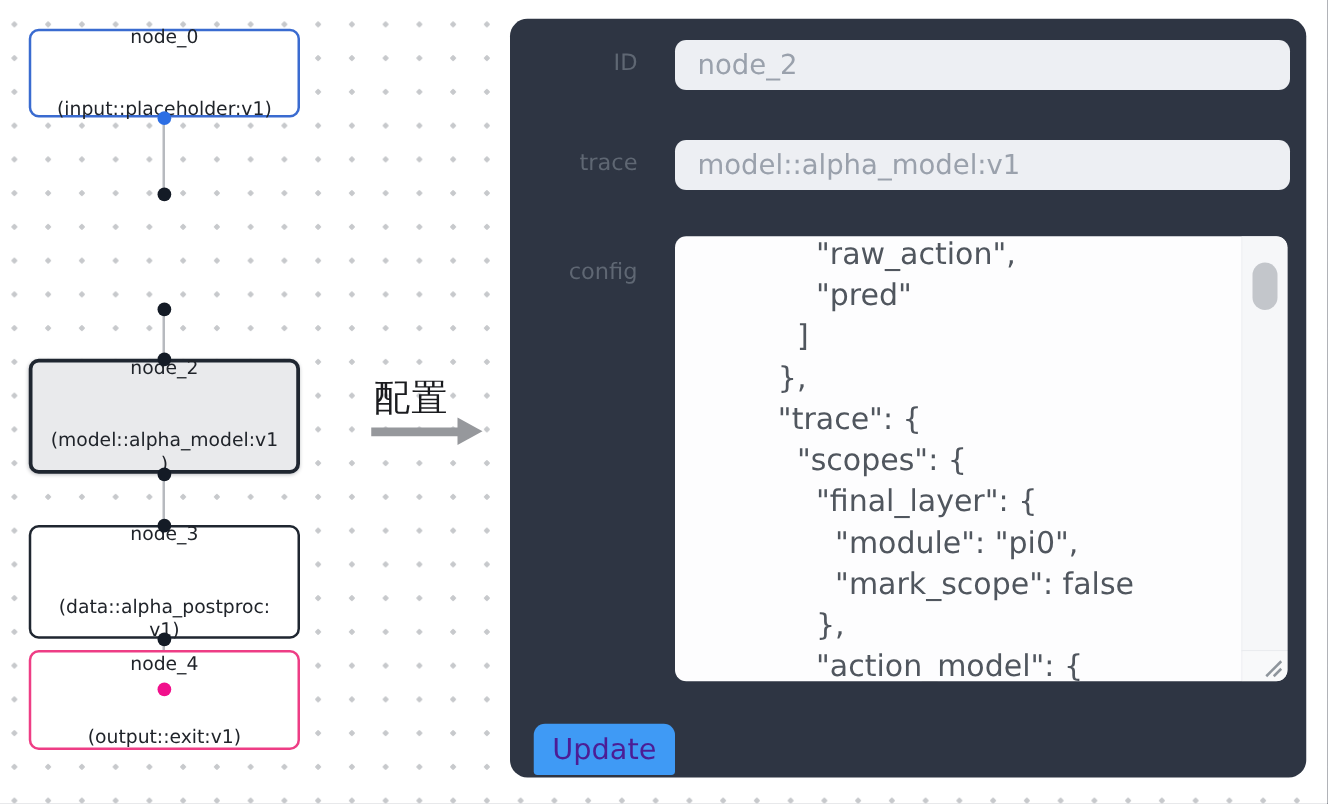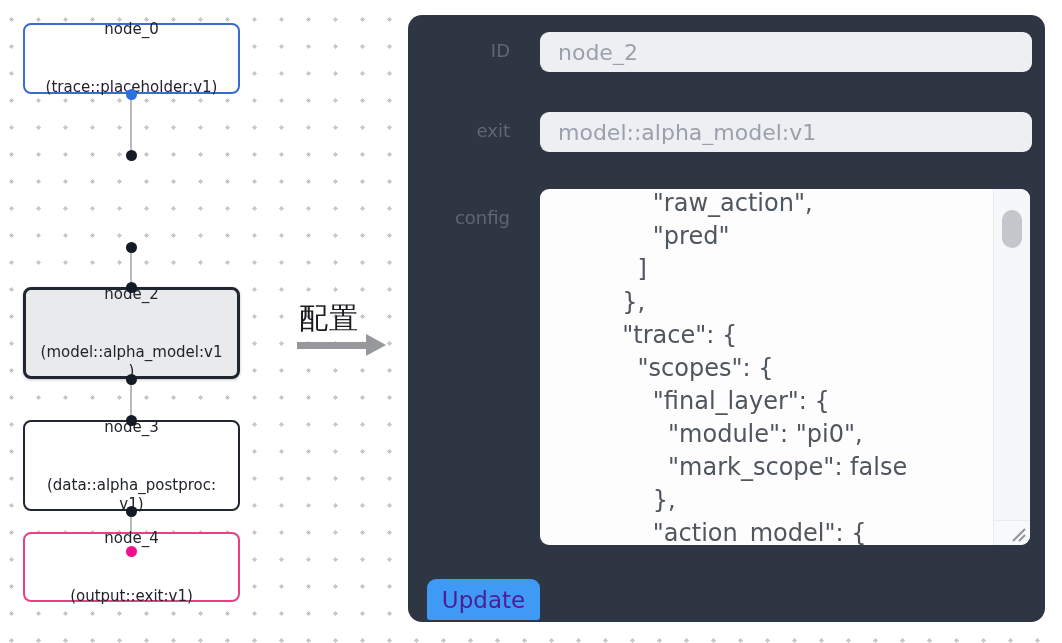--- a/index.html
+++ b/index.html
@@ -100,33 +100,33 @@
 
 <div class="stage">
 
   <div class="edge" style="top:94px;height:61px;"></div>
   <div class="edge" style="top:247px;height:40px;"></div>
   <div class="edge" style="top:379px;height:41px;"></div>
   <div class="edge" style="top:511px;height:40px;"></div>
 
   <div class="node node--blue" style="top:23px;height:71px;">
     <div>node_0</div>
-    <div class="subtitle">(trace::placeholder:v1)</div>
+    <div class="subtitle">(input::placeholder:v1)</div>
   </div>
   <div class="node node--selected" style="top:287px;height:92px;">
     <div>node_2</div>
     <div class="subtitle">(model::alpha_model:v1
 )</div>
   </div>
   <div class="node" style="top:420px;height:91px;">
     <div>node_3</div>
     <div class="subtitle">(data::alpha_postproc:
 v1)</div>
   </div>
-  <div class="node node--pink" style="top:532px;height:70px;">
+  <div class="node node--pink" style="top:520px;height:80px;">
     <div>node_4</div>
     <div class="subtitle">(output::exit:v1)</div>
   </div>
 
   <div class="port port--blue" style="top:89px;"></div>
   <div class="port" style="top:150px;"></div>
   <div class="port" style="top:242px;"></div>
   <div class="port" style="top:282px;"></div>
   <div class="port" style="top:374px;"></div>
   <div class="port" style="top:415px;"></div>
@@ -135,21 +135,21 @@
 
   <div class="transfer-label">配置</div>
   <div class="arrow-shaft"></div>
   <div class="arrow-head"></div>
 
   <div class="panel">
 
     <div class="field-label" style="top:25px;">ID</div>
     <input class="field-input" style="top: 17px;" type="text" value="node_2">
 
-    <div class="field-label" style="top:105px;">exit</div>
+    <div class="field-label" style="top:105px;">trace</div>
     <input class="field-input" style="top: 97px;" type="text" value="model::alpha_model:v1">
 
     <div class="field-label" style="top:192px;">config</div>
 
     <div class="editor">
       <pre>              "raw_action",
               "pred"
             ]
           },
           "trace": {

